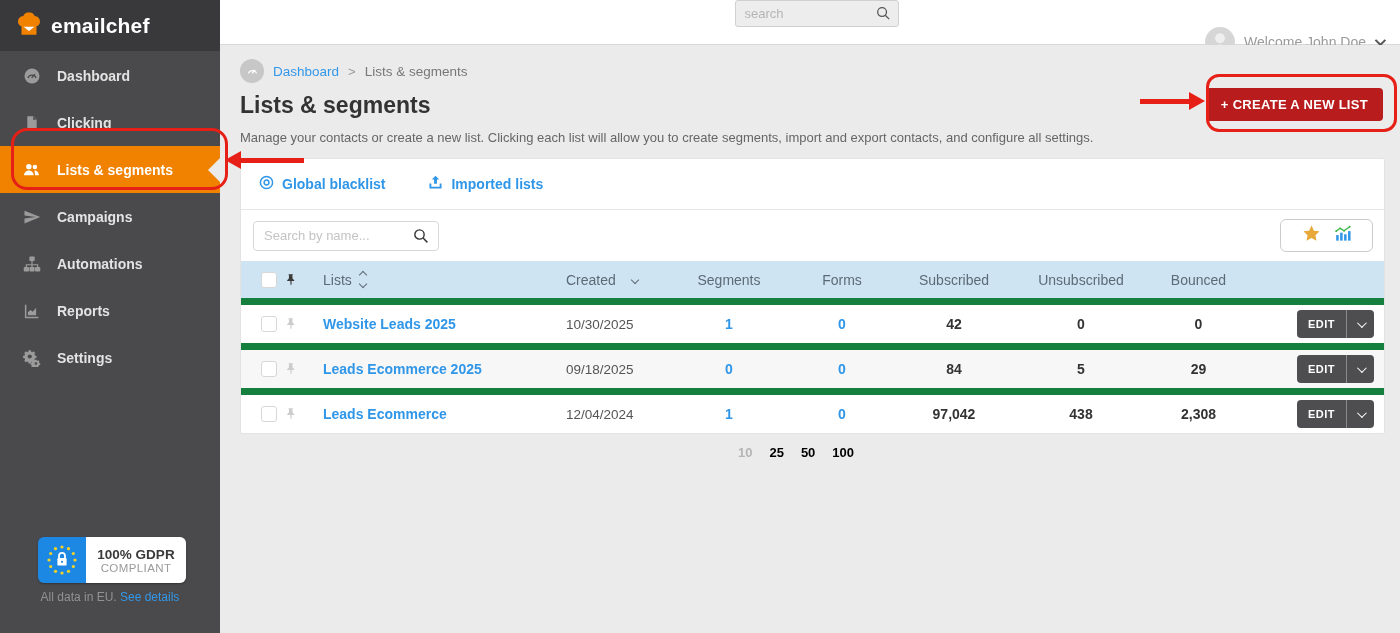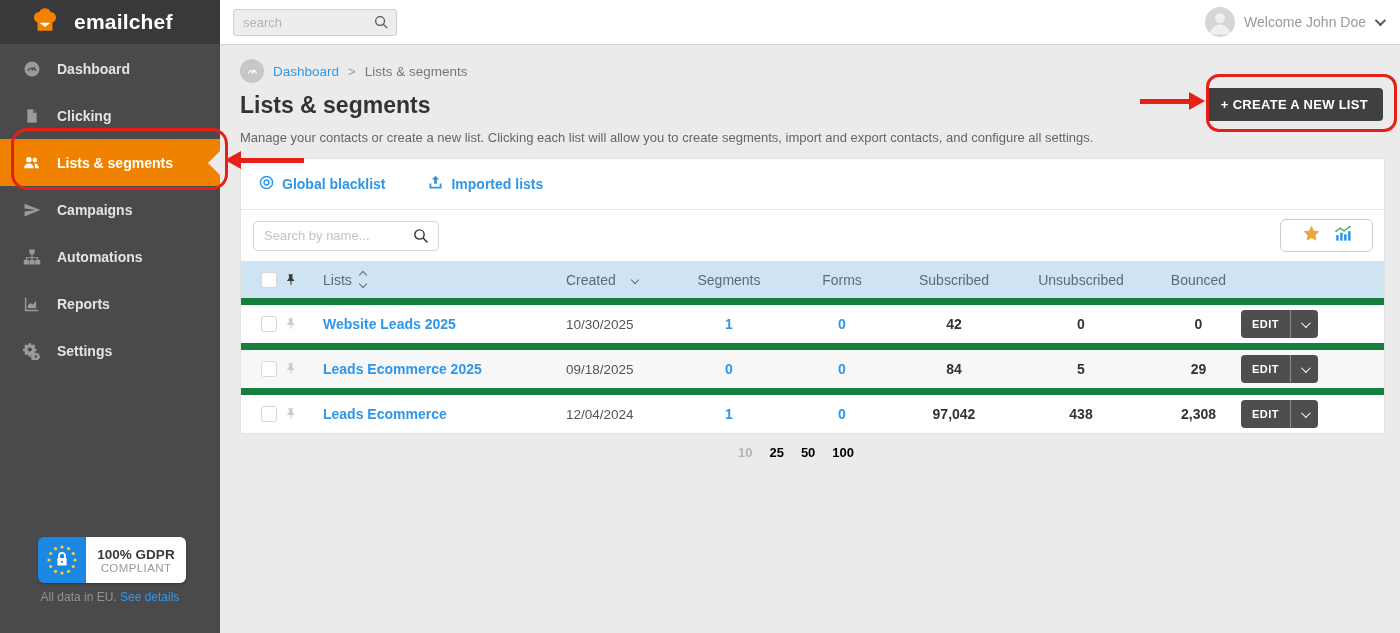--- a/index.html
+++ b/index.html
@@ -1,61 +1,61 @@
 <!DOCTYPE html>
 <html><head>
 <meta charset="utf-8">
 <style>
   * { margin:0; padding:0; box-sizing:border-box; }
   html,body { width:1400px; height:633px; }
   body { font-family:"Liberation Sans", sans-serif; background:#ebebeb; position:relative; overflow:hidden; }
 
   
   .sidebar { position:absolute; left:0; top:0; width:220px; height:633px; background:#4a4a4c; z-index:2; }
-  .logo-bar { height:44px; background:#39393b; display:flex; align-items:center; padding-left:30px; gap:14px; }
+  .logo-bar { height:51px; background:#39393b; display:flex; align-items:center; padding-left:14px; gap:7px; }
   .logo-text { color:#fff; font-size:21px; font-weight:bold; letter-spacing:.2px; }
   .menu { padding-top:1px; }
   .menu-item { height:47px; display:flex; align-items:center; gap:16px; padding-left:22px; cursor:pointer; position:relative; }
   .menu-item .mi-icon { width:19px; height:19px; color:#9b9b9b; flex:0 0 19px; display:flex; align-items:center; justify-content:center; }
   .menu-item .mi-label { color:#e3e3e3; font-size:14px; font-weight:bold; }
   .menu-item.active { background:#f08200; }
   .menu-item.active .mi-icon { color:#fff; }
   .menu-item.active .mi-label { color:#fff; }
   .menu-item.active::after { content:""; position:absolute; right:0; top:50%; transform:translateY(-50%);
       border-top:12px solid transparent; border-bottom:12px solid transparent; border-right:12px solid #ebebeb; }
 
   .gdpr-badge { position:absolute; left:38px; top:537px; width:148px; height:46px; display:flex; border-radius:6px; box-shadow:0 1px 2px rgba(0,0,0,.3); }
   .gdpr-blue { width:48px; background:#1d87e4; border-radius:6px 0 0 6px; display:flex; align-items:center; justify-content:center; }
   .gdpr-white { flex:1; background:#fff; border-radius:0 6px 6px 0; display:flex; flex-direction:column; justify-content:center; align-items:center; }
   .gdpr-title { font-size:13.5px; font-weight:bold; color:#3a3a3a; }
   .gdpr-sub { font-size:11.5px; color:#9a9a9a; letter-spacing:.4px; }
   .gdpr-footer { position:absolute; left:0; top:590px; width:220px; text-align:center; font-size:12px; color:#929292; }
   .gdpr-footer .link { color:#3398ea; cursor:pointer; }
 
   
-  .topbar { position:absolute; left:220px; top:0; width:1180px; height:45px; background:#fff; border-bottom:1px solid #d9d9d9; display:flex; align-items:center; }
+  .topbar { position:absolute; left:220px; top:0; width:1180px; height:45px; background:#fff; border-bottom:1px solid #d9d9d9; display:flex; align-items:center;flex-direction:column; }
   .top-search { position:relative; margin-left:13px; }
   .top-search input { width:164px; height:27px; background:#ededed; border:1px solid #d0d0d0; border-radius:3px; font-size:13px; color:#666; padding:0 30px 0 9px; outline:none; font-family:inherit; }
   .top-search input::placeholder { color:#b5b5b5; }
   .top-search .mag { position:absolute; right:7px; top:5px; color:#555; }
   .top-user { margin-left:auto; display:flex; align-items:center; gap:9px; padding-right:17px; cursor:pointer; }
   .avatar { width:30px; height:30px; border-radius:50%; background:#d6d6d6; overflow:hidden; display:flex; align-items:flex-end; justify-content:center; }
   .welcome { font-size:14px; color:#9a9a9a; }
   .chev { display:inline-block; width:8px; height:8px; border-right:2.4px solid #555; border-bottom:2.4px solid #555; transform:rotate(45deg) translateY(-2px); }
 
   
   .content { position:absolute; left:220px; top:45px; width:1180px; height:588px; background:#ebebeb; }
   .breadcrumb { display:flex; align-items:center; gap:9px; padding:11px 0 0 20px; height:41px; }
   .bc-icon { width:24px; height:24px; border-radius:50%; background:#c7c7c7; display:flex; align-items:center; justify-content:center; }
   .bc-home { font-size:13.5px; color:#3398ea; cursor:pointer; }
   .bc-sep { font-size:13px; color:#9a9a9a; }
   .bc-cur { font-size:13.5px; color:#777; }
   .page-title { font-size:23px; font-weight:bold; color:#333; padding:6px 0 0 20px; }
   .page-desc { font-size:13px; color:#666; padding:11px 20px 0 20px; }
-  .create-btn { position:absolute; top:43px; right:17px; height:33px; background:#404040; border:none; border-radius:4px; color:#fff; font-size:13px; font-weight:bold; letter-spacing:.3px; padding:0 15px; cursor:pointer; font-family:inherit; }
+  .create-btn { position:absolute; top:43px; right:17px; height:33px; background:#b91c1c; border:none; border-radius:4px; color:#fff; font-size:13px; font-weight:bold; letter-spacing:.3px; padding:0 15px; cursor:pointer; font-family:inherit; }
 
   .card { margin:13px 15px 0 20px; background:#fff; border:1px solid #e3e3e3; border-radius:2px; }
   .quick-links { display:flex; align-items:center; gap:42px; height:50px; padding-left:17px; }
   .q-link { display:flex; align-items:center; gap:7px; color:#2f96e8; font-size:14px; font-weight:bold; cursor:pointer; }
   .toolbar { border-top:1px solid #e7e7e7; height:52px; display:flex; align-items:center; padding:0 11px 0 12px; }
   .list-search { position:relative; }
   .list-search input { width:186px; height:30px; background:#fff; border:1px solid #d8d8d8; border-radius:4px; font-size:13px; color:#555; padding:0 32px 0 10px; outline:none; font-family:inherit; }
   .list-search input::placeholder { color:#c4c4c4; }
   .list-search .mag { position:absolute; right:9px; top:6px; color:#333; }
   .view-toggle { margin-left:auto; width:93px; height:33px; border:1px solid #ccc; border-radius:6px; background:#fff; display:flex; align-items:center; justify-content:center; gap:12px; cursor:pointer; }
@@ -71,21 +71,21 @@
   .lists-cell { padding-left:18px; display:flex; align-items:center; gap:8px; }
   .sort-stack { display:flex; flex-direction:column; gap:3px; cursor:pointer; }
   .caret { display:inline-block; width:6px; height:6px; border-right:1.8px solid #5b6b76; border-bottom:1.8px solid #5b6b76; }
   .caret.up { transform:rotate(-135deg); }
   .caret.down { transform:rotate(45deg); }
   .created-cell { display:flex; align-items:center; gap:16px; }
   .list-name { color:#2f96e8; font-weight:bold; cursor:pointer; }
   .created-val { color:#555; font-size:13.5px; }
   .num-link { color:#2f96e8; font-weight:bold; cursor:pointer; }
   .num-bold { color:#333; font-weight:bold; }
-  .edit-cell { display:flex; padding-right:17px; }
+  .edit-cell { display:flex; justify-content:flex-end; padding-right:10px; }
   .edit-btn { height:28px; background:#4e4e50; border-radius:4px; display:flex; align-items:center; cursor:pointer; }
   .edit-label { color:#fff; font-size:11px; font-weight:bold; letter-spacing:.5px; padding:0 11px; }
   .edit-sep { width:1px; height:28px; background:rgba(255,255,255,.35); }
   .edit-caret { width:27px; display:flex; justify-content:center; }
   .edit-caret .caret { border-color:#fff; transform:rotate(45deg) translateY(-2px); width:7px; height:7px; }
 
   .pagination { display:flex; justify-content:center; gap:17px; margin:11px 28px 0 0; font-size:13px; font-weight:bold; }
   .pg { color:#000000; cursor:pointer; }
   .pg.current { color:#b5b5b5; cursor:default; }
 

